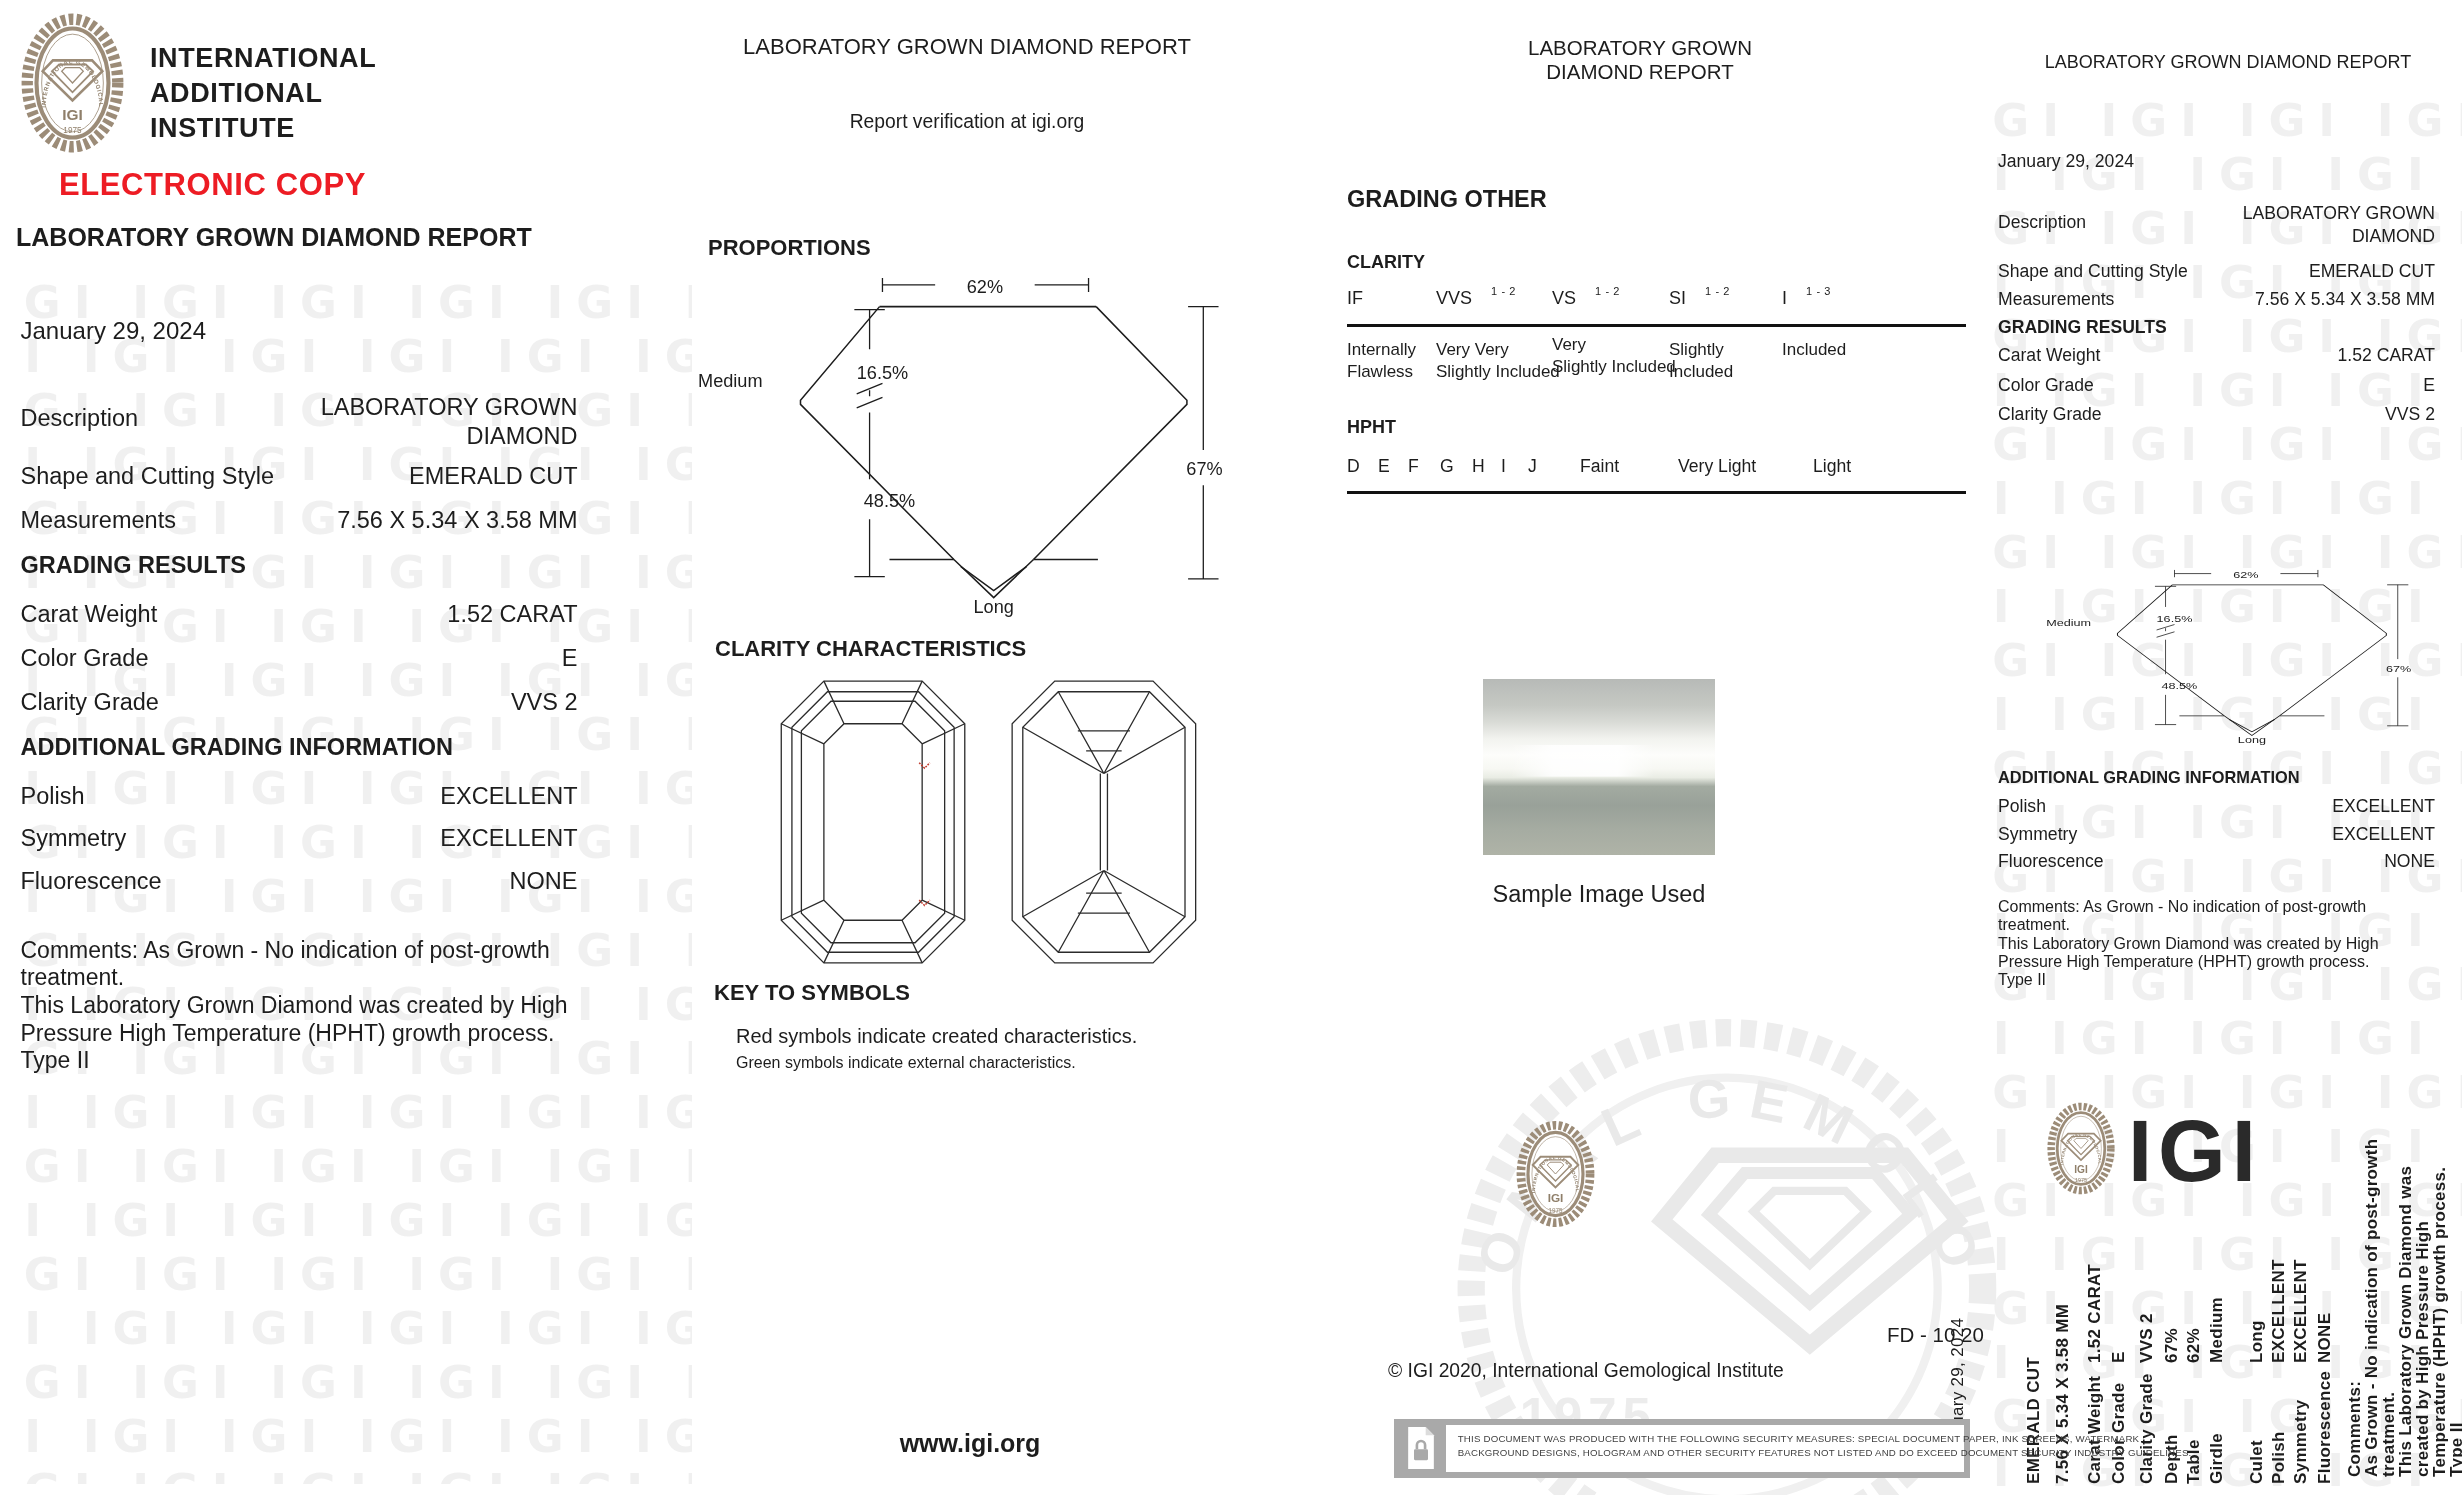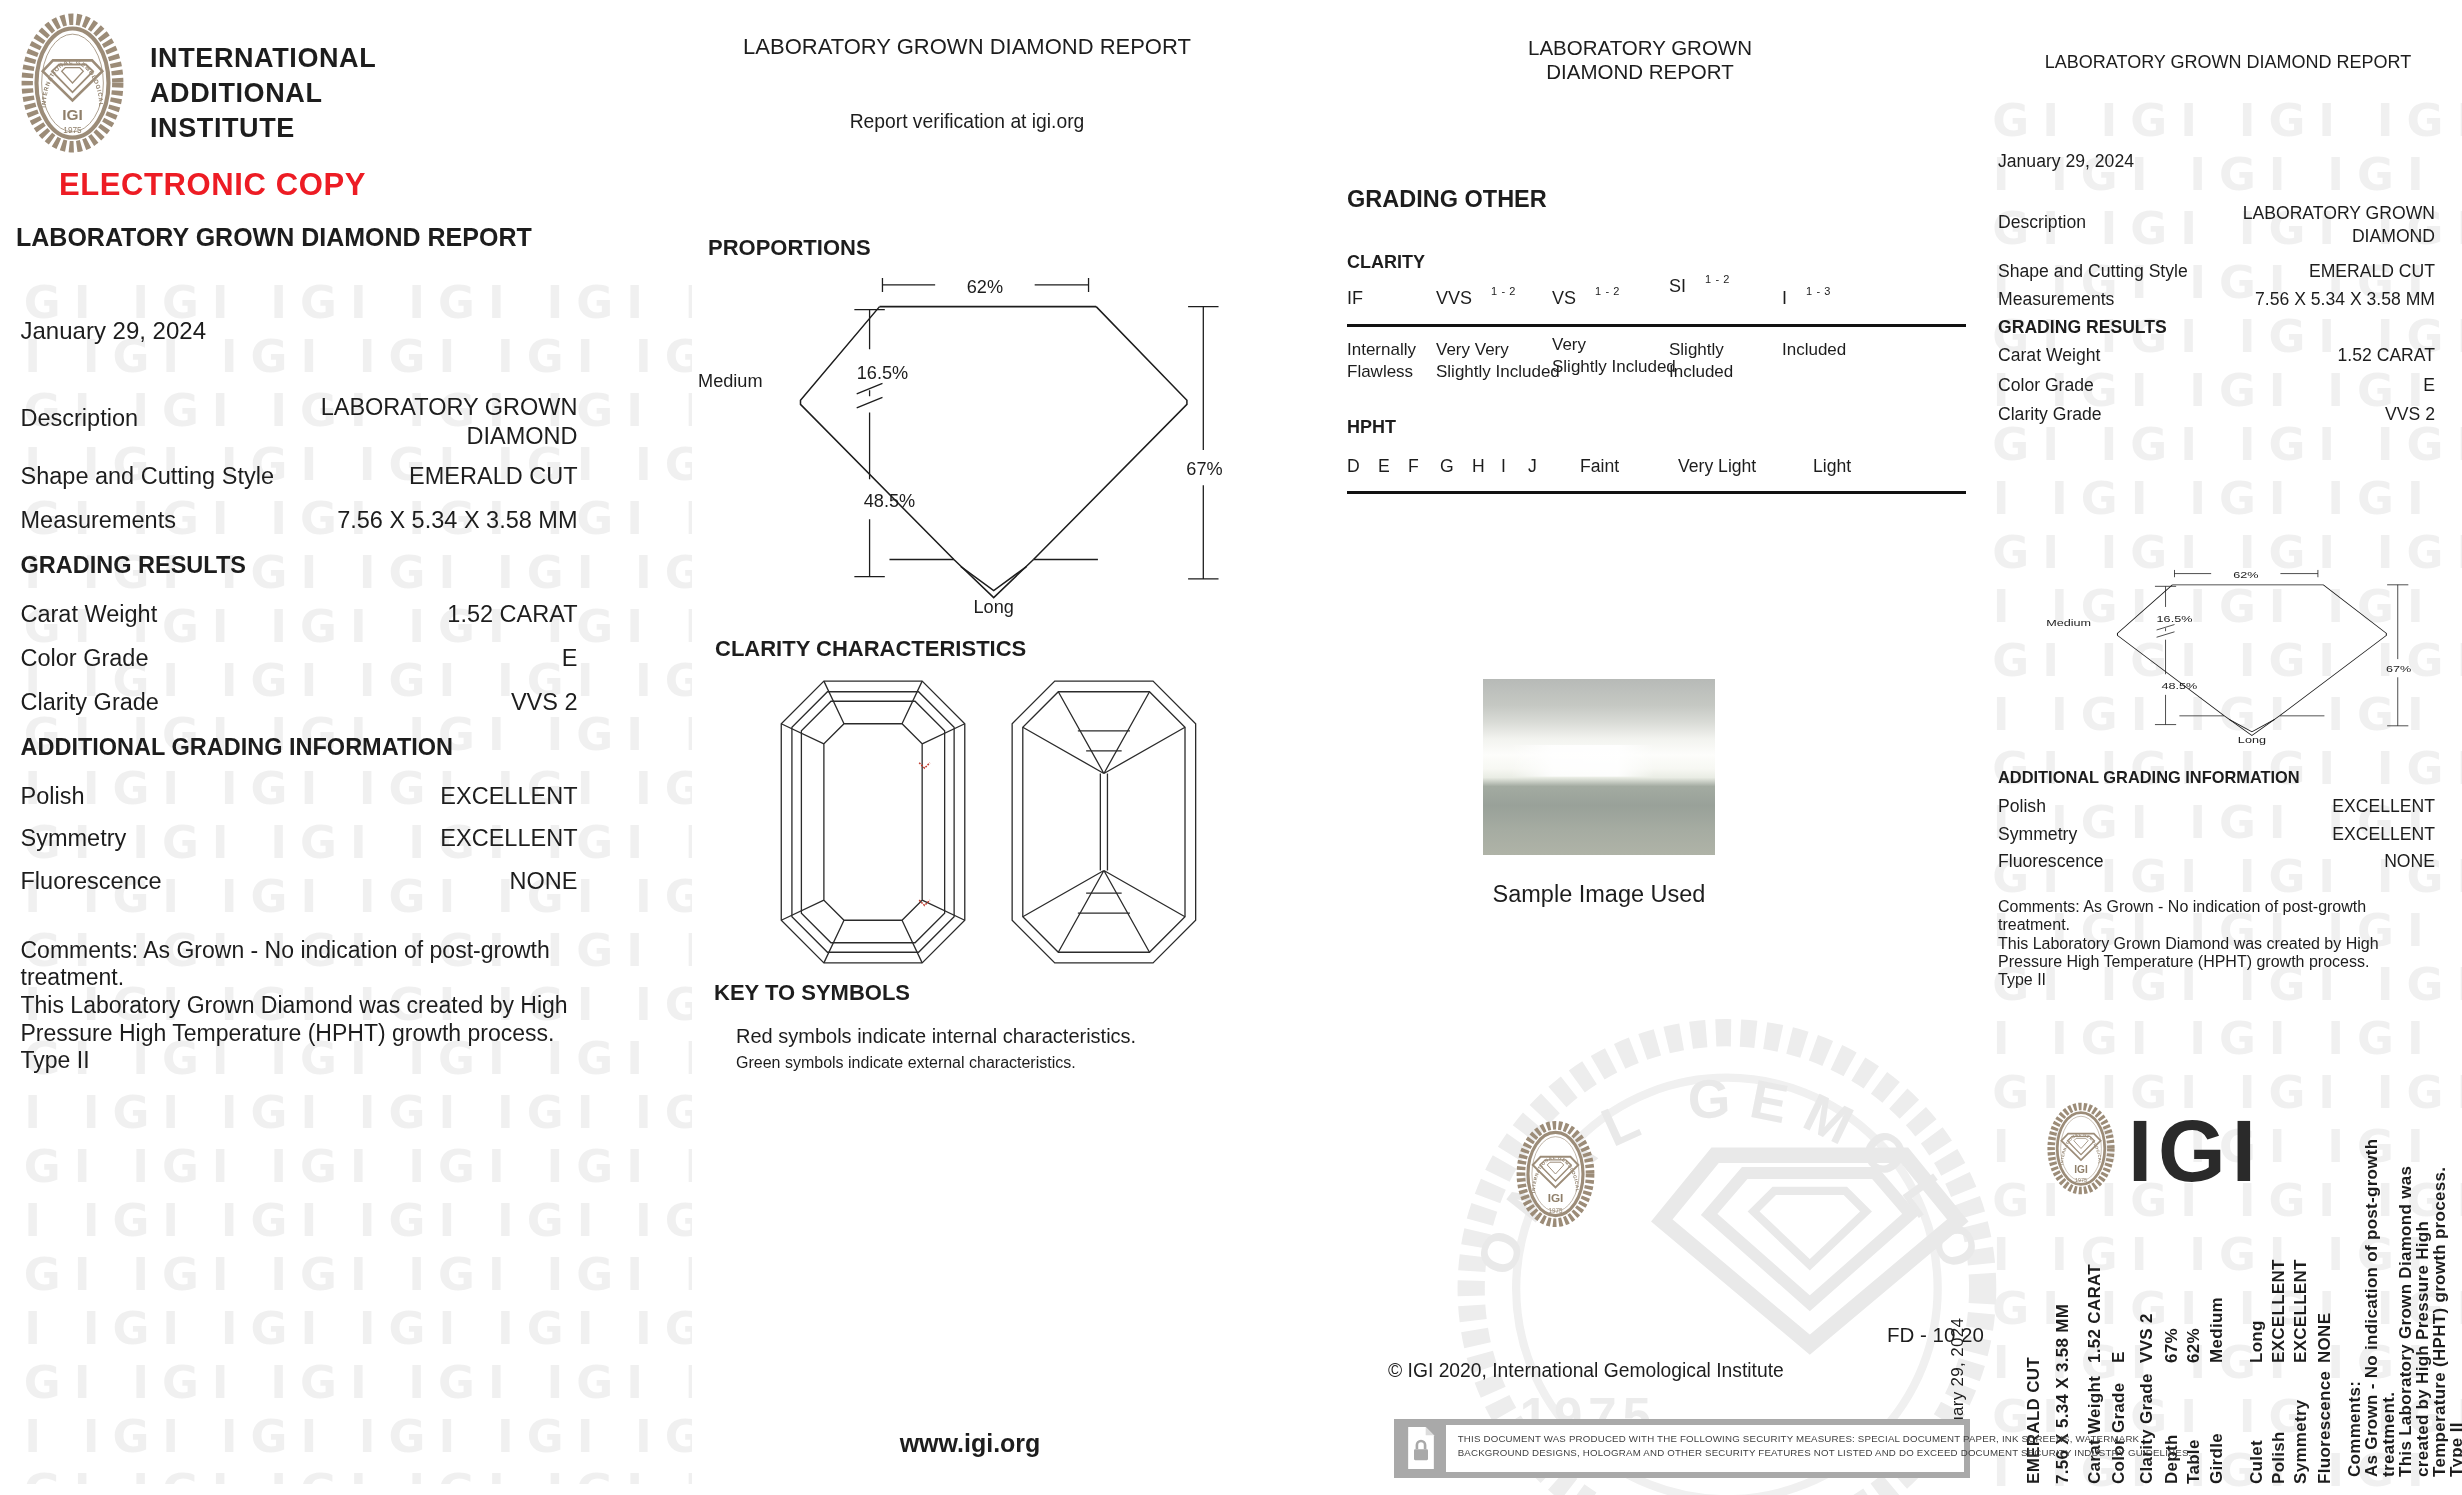--- a/index.html
+++ b/index.html
@@ -204,33 +204,33 @@
     <path d="M 536 404 L 624 404 M 550 370 L 610 370"></path>
     <path d="M 574 168 L 574 332 M 586 168 L 586 332"></path>
   </g>
   <g stroke="#c0392b" stroke-width="2.6" fill="none">
     <path d="M 268 150 l 9 9 l 9 -9" stroke-dasharray="3 2"></path>
     <path d="M 268 382 l 9 9 l 9 -9" stroke-dasharray="3 2"></path>
   </g>
 </svg>
 
 <div class="abs b" style="left:714px;top:980px;font-size:22px">KEY TO SYMBOLS</div>
-<div class="abs" style="left:736px;top:1025px;font-size:20px">Red symbols indicate internal characteristics.</div>
+<div class="abs" style="left:736px;top:1025px;font-size:20px">Red symbols indicate created characteristics.</div>
 <div class="abs" style="left:736px;top:1054px;font-size:16px">Green symbols indicate external characteristics.</div>
 <div class="abs ctr b" style="left:794px;top:1429px;width:352px;font-size:25px">www.igi.org</div>
 
 <div class="abs ctr" style="left:1347px;top:36px;width:586px;font-size:20.5px">LABORATORY GROWN</div>
 <div class="abs ctr" style="left:1347px;top:60px;width:586px;font-size:20.5px">DIAMOND REPORT</div>
 <div class="abs b" style="left:1347px;top:186px;font-size:23.5px">GRADING OTHER</div>
 <div class="abs b" style="left:1347px;top:252px;font-size:18px">CLARITY</div>
 
 <div class="abs" style="left:1347px;top:288px;font-size:18px"><span>IF</span><span class="sup"></span></div>
 <div class="abs" style="left:1436px;top:288px;font-size:18px"><span>VVS</span><span class="sup">1 - 2</span></div>
 <div class="abs" style="left:1552px;top:288px;font-size:18px"><span>VS</span><span class="sup">1 - 2</span></div>
-<div class="abs" style="left:1669px;top:276px;font-size:18px"><span>SI</span><span class="sup">1 - 2</span></div>
+<div class="abs" style="left:1669px;top:288px;font-size:18px"><span>SI</span><span class="sup">1 - 2</span></div>
 <div class="abs" style="left:1782px;top:288px;font-size:18px"><span>I</span><span class="sup">1 - 3</span></div>
 <div class="scale-line" style="left:1347px;top:324px;width:619px"></div>
 <div class="desccell" style="left:1347px;top:339px">
     <div>Internally</div>
     <div>Flawless</div>
   </div>
 <div class="desccell" style="left:1436px;top:339px">
     <div>Very Very</div>
     <div>Slightly Included</div>
   </div>

